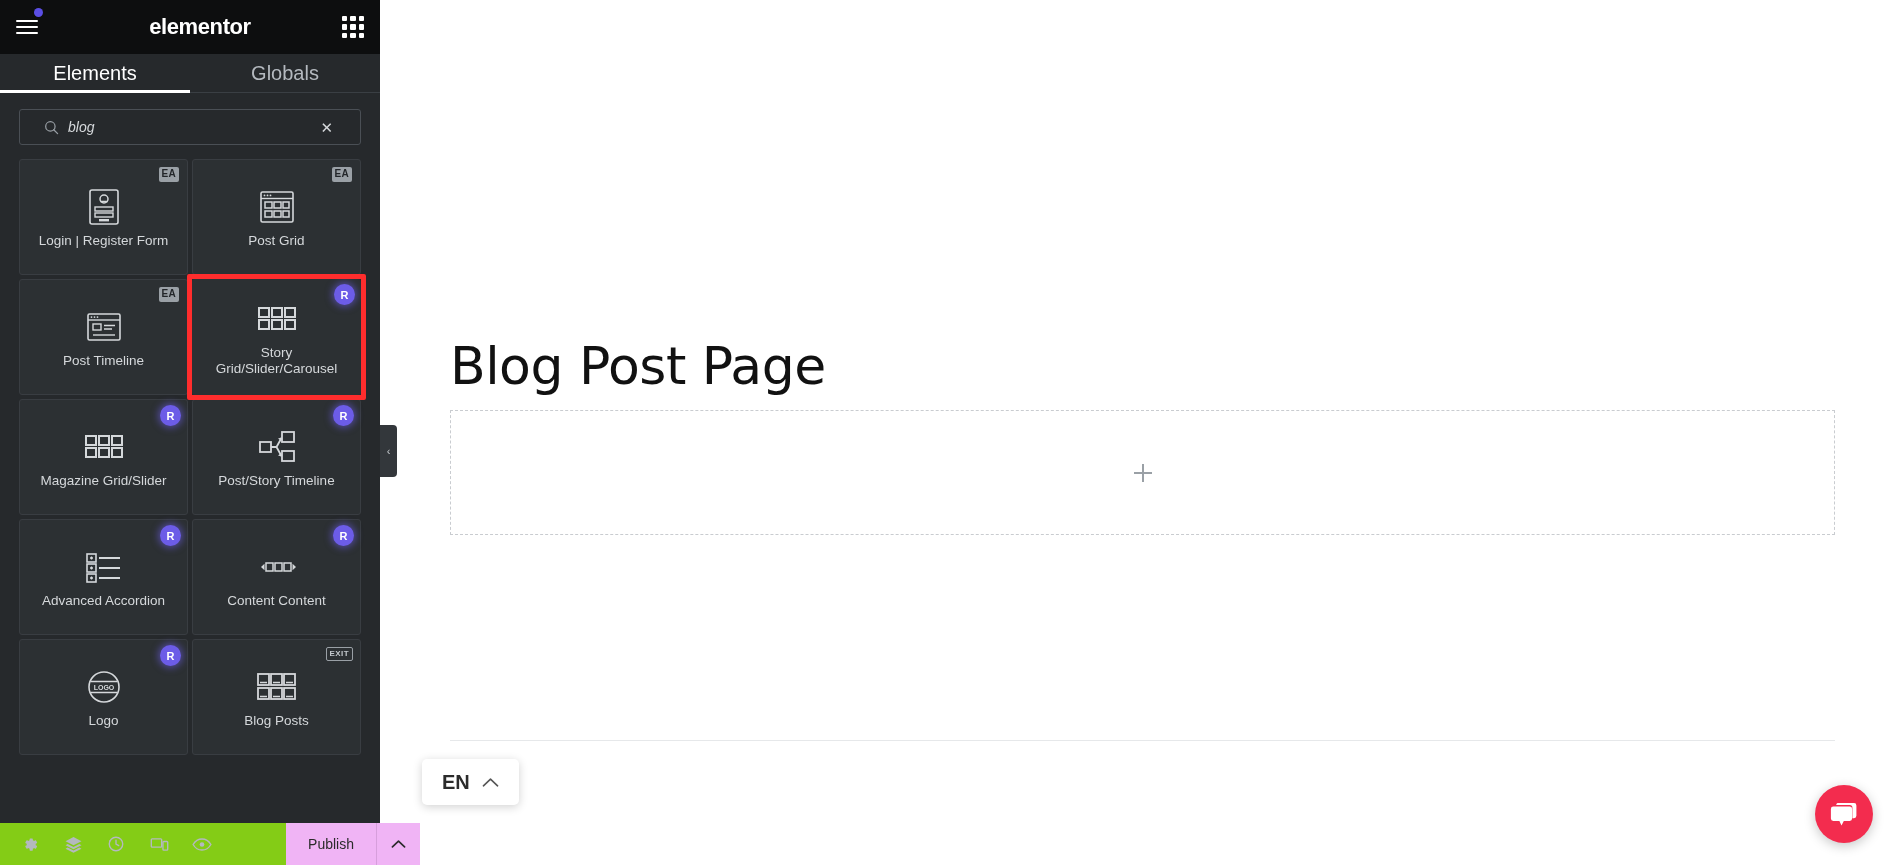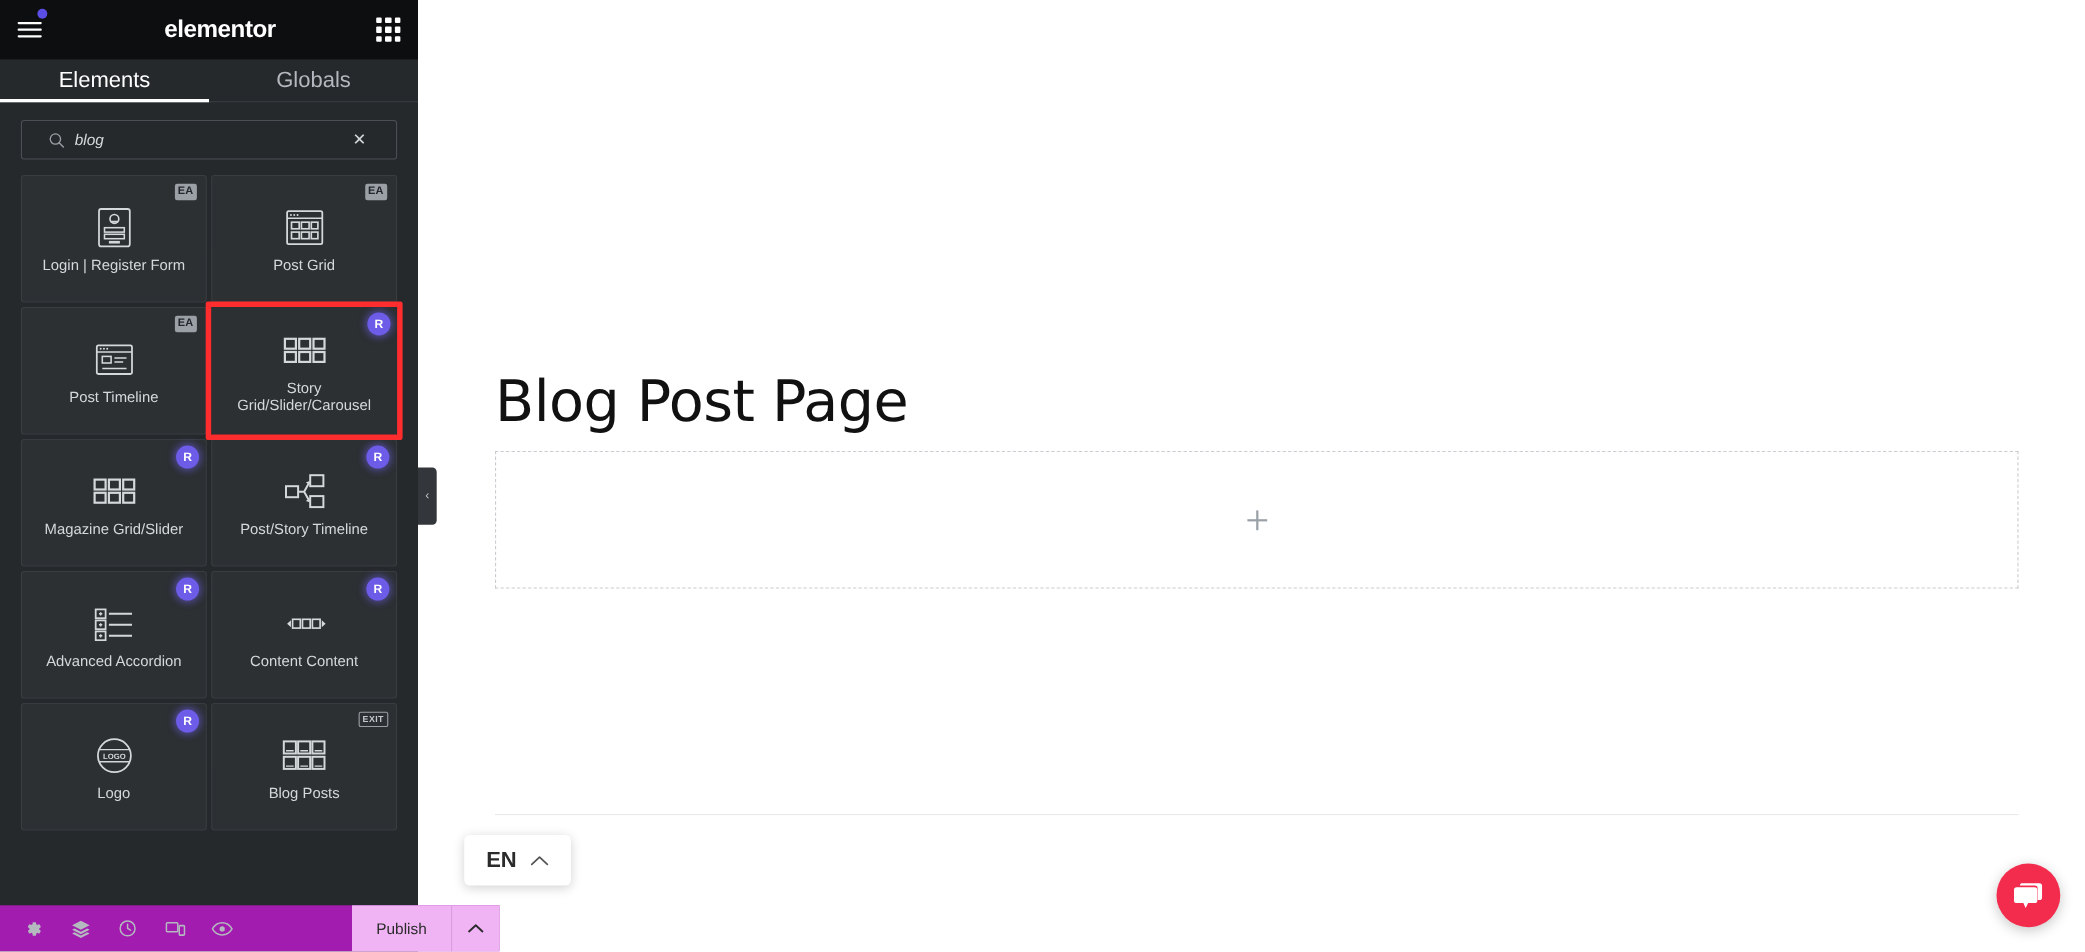--- a/index.html
+++ b/index.html
@@ -137,22 +137,22 @@
   .collapse-handle {
     position: absolute; left: 380px; top: 425px;
     width: 17px; height: 52px; background: #33373b;
     border-radius: 0 4px 4px 0;
     display: flex; align-items: center; justify-content: center;
     color: #c3c8cd; font-size: 11px; cursor: pointer; z-index: 6;
   }
 
   
   .panel-footer {
-    position: absolute; bottom: 0; left: 0; width: 454px; height: 42px;
-    background: #a21caf; display: flex; align-items: stretch; margin-top: 16px;
+    position: absolute; bottom: 0; left: 0; width: 420px; height: 42px;
+    background: #84cc16; display: flex; align-items: stretch; margin-top: 16px;
   }
   .footer-icons { display: flex; align-items: center; flex: 1; padding-left: 10px; gap: 3px; }
   .f-icon {
     width: 40px; height: 42px; display: flex; align-items: center; justify-content: center;
     color: #b4b9bf; cursor: pointer;
   }
   .publish-btn {
     background: #f0b4f5; color: #2b2b2b; border: 0;
     font-size: 14px; font-family: "Liberation Sans", sans-serif;
     padding: 0 22px; cursor: pointer; display: flex; align-items: center;

